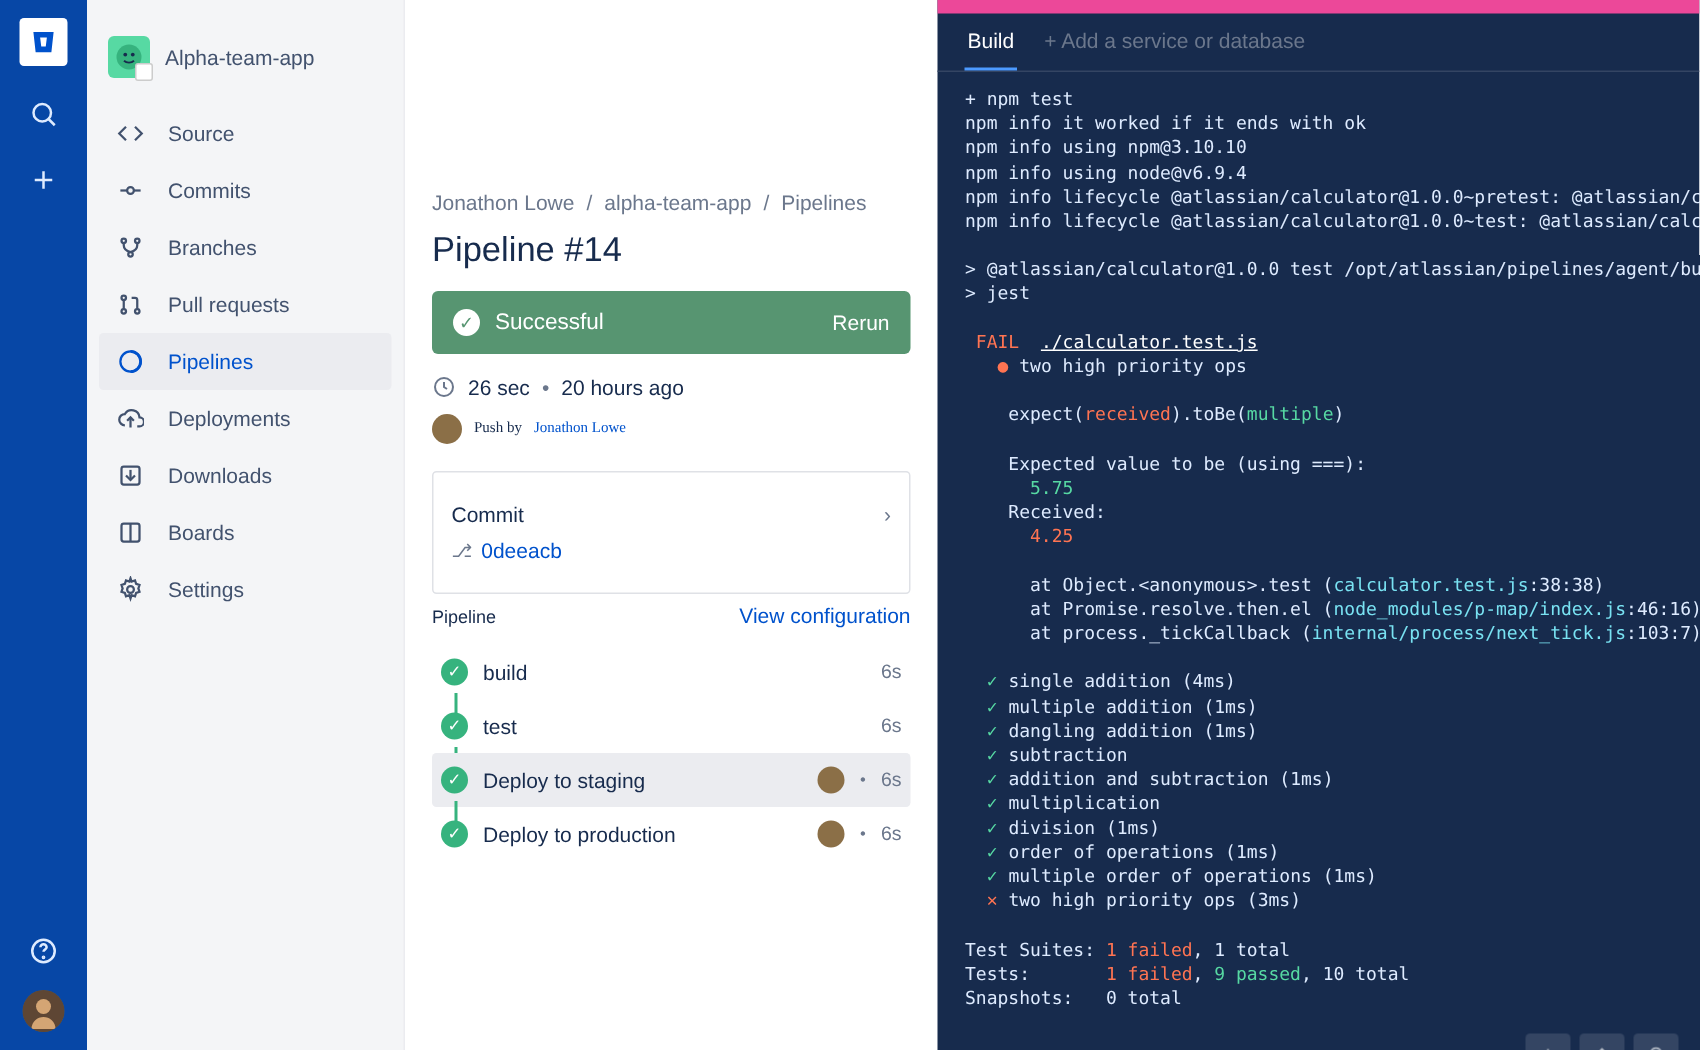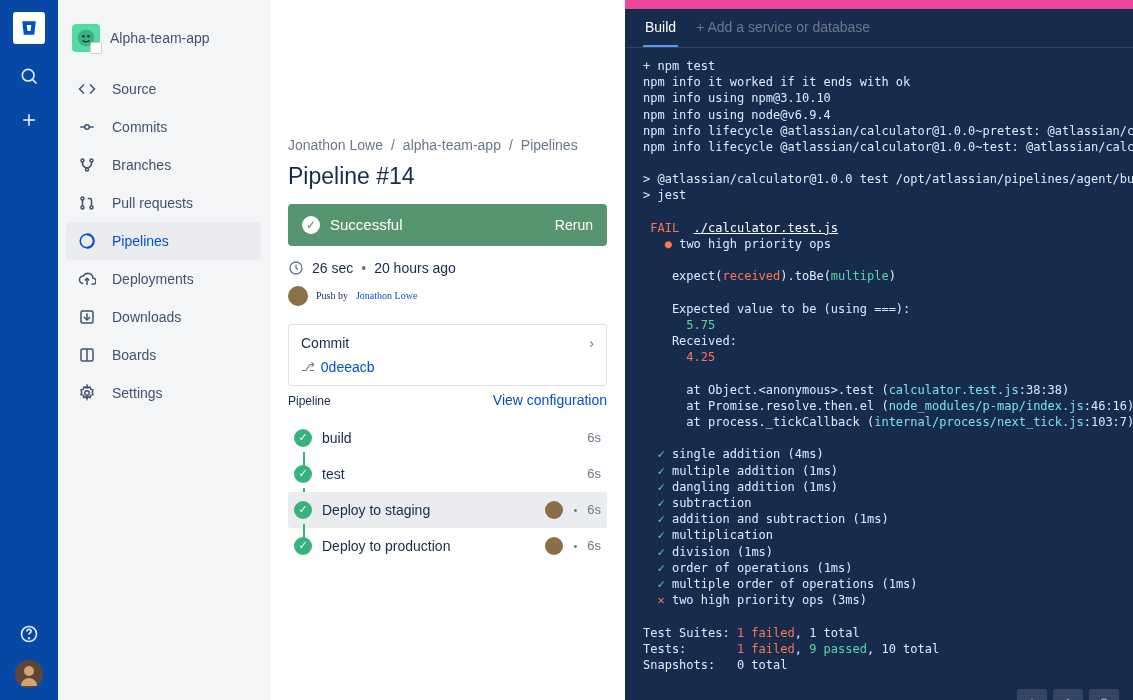--- a/index.html
+++ b/index.html
@@ -37,21 +37,21 @@
 .status-bar { background: #579571; color: #fff; border-radius: 4px; padding: 12px 14px; display:flex; align-items:center; justify-content:space-between; margin-bottom: 14px; }
 .status-left { display:flex; align-items:center; gap:10px; font-weight:500; font-size:15px; }
 .status-check { width:18px; height:18px; border-radius:50%; background:#fff; color:#579571; display:flex; align-items:center; justify-content:center; font-size:12px; }
 .rerun { font-weight:500; cursor:pointer; }
 .meta-row { display:flex; align-items:center; gap:8px; color:#172B4D; margin-bottom:10px; font-size:14px; }
 .meta-row .clock { color:#6B778C; }
 .meta-row .dot { color:#6B778C; }
 .push-row { display:flex; align-items:center; gap:8px; margin-bottom: 18px; font-size:10px;font-family:Liberation Serif, serif; }
 .push-avatar { width:20px; height:20px; border-radius:50%; background:#8B6F47; }
 .link { color:#0052CC; cursor:pointer; }
-.commit-card { border:1px solid #DFE1E6; border-radius:3px; padding:10px 12px; margin-bottom: 6px; }
+.commit-card { border:1px solid #DFE1E6; border-radius:3px; padding:20px 12px; margin-bottom: 6px; }
 .commit-head { display:flex; justify-content:space-between; align-items:center; font-weight:500; margin-bottom:8px; cursor:pointer; }
 .commit-hash { color:#0052CC; font-size:14px; display:flex; align-items:center; gap:6px; }
 .commit-hash-icon { color:#6B778C; font-size:12px; }
 .section-head { display:flex; justify-content:space-between; align-items:baseline; margin-bottom:12px; }
 .section-title { font-size:12px; font-weight:400; }
 .steps { position:relative; }
 .step { display:flex; align-items:center; gap:10px; padding:9px 6px; border-radius:3px; position:relative; }
 .step.selected { background:#EBECF0; }
 .step-line { position:absolute; left:15px; top:32px; bottom:-14px; width:2px; background:#36B37E; }
 .step:last-child .step-line { display:none; }

